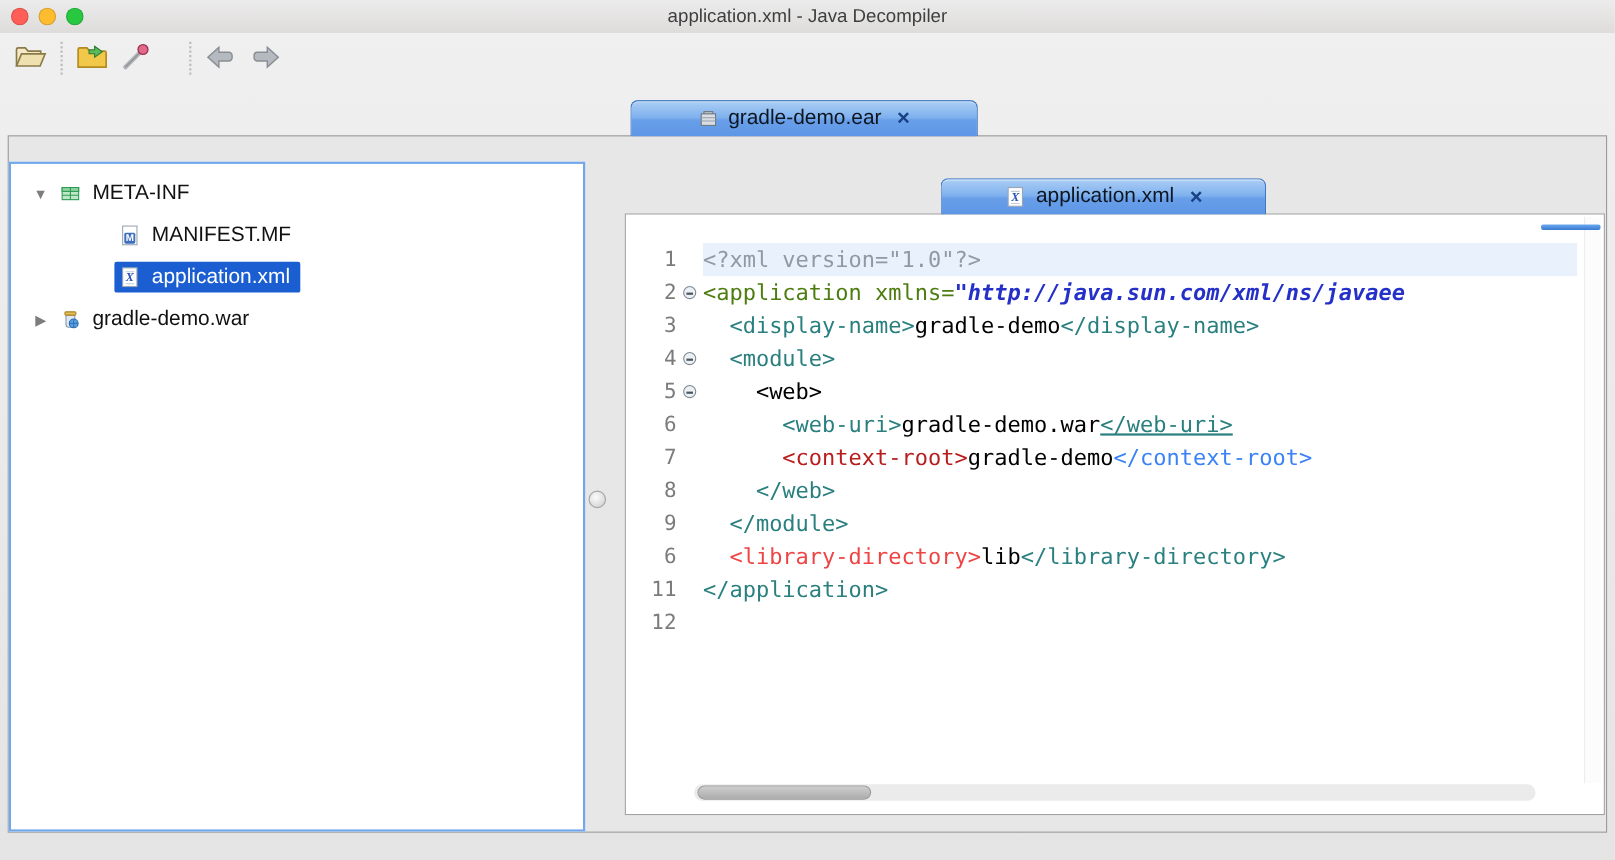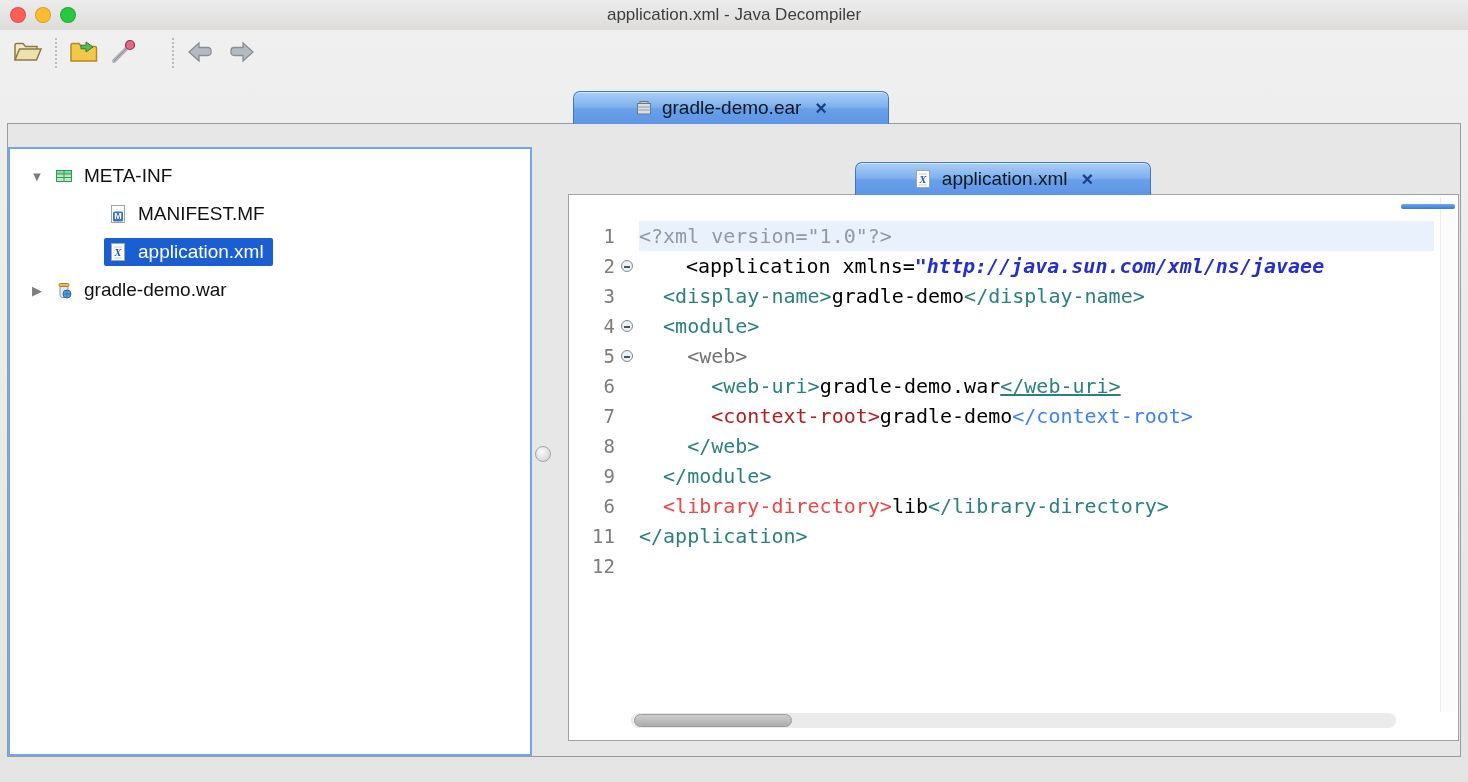--- a/index.html
+++ b/index.html
@@ -209,40 +209,40 @@
         <div class="cl">
           <span class="ln" style="color: rgb(124, 124, 124);">1</span>
           <span class="foldc"></span>
           <span class="ct" style="background: rgb(232, 241, 252);"><span style="color: rgb(145, 154, 163);">&lt;?xml version="1.0"?&gt;</span></span>
         </div>
         <div class="cl">
           <span class="ln" style="color: rgb(124, 124, 124);">2</span>
           <span class="foldc">
             <span class="fold-dot"></span>
           </span>
-          <span class="ct"><span style="color: #000000; margin-left: 47px;">&lt;application xmlns=</span><span style="color: rgb(36, 48, 200); font-style: italic; font-weight: bold;">"http://java.sun.com/xml/ns/javaee</span></span>
+          <span class="ct"><span style="color: #4d7c0f;">&lt;application xmlns=</span><span style="color: rgb(36, 48, 200); font-style: italic; font-weight: bold;">"http://java.sun.com/xml/ns/javaee</span></span>
         </div>
         <div class="cl">
           <span class="ln" style="color: rgb(124, 124, 124);">3</span>
           <span class="foldc"></span>
           <span class="ct"><span style="color: rgb(42, 127, 127);">  &lt;display-name&gt;</span><span style="color: rgb(0, 0, 0);">gradle-demo</span><span style="color: rgb(42, 127, 127);">&lt;/display-name&gt;</span></span>
         </div>
         <div class="cl">
           <span class="ln" style="color: rgb(124, 124, 124);">4</span>
           <span class="foldc">
             <span class="fold-dot"></span>
           </span>
           <span class="ct"><span style="color: rgb(42, 127, 127);">  &lt;module&gt;</span></span>
         </div>
         <div class="cl">
           <span class="ln" style="color: rgb(124, 124, 124);">5</span>
           <span class="foldc">
             <span class="fold-dot"></span>
           </span>
-          <span class="ct"><span style="color: #737373;">    &lt;web&gt;</span></span>
+          <span class="ct"><span style="color: #000000;">    &lt;web&gt;</span></span>
         </div>
         <div class="cl">
           <span class="ln" style="color: rgb(124, 124, 124);">6</span>
           <span class="foldc"></span>
           <span class="ct"><span style="color: rgb(42, 127, 127);">      &lt;web-uri&gt;</span><span style="color: rgb(0, 0, 0);">gradle-demo.war</span><span style="color: rgb(42, 127, 127); text-decoration: underline;">&lt;/web-uri&gt;</span></span>
         </div>
         <div class="cl">
           <span class="ln" style="color: rgb(124, 124, 124);">7</span>
           <span class="foldc"></span>
           <span class="ct"><span style="color: #b91c1c;">      &lt;context-root&gt;</span><span style="color: rgb(0, 0, 0);">gradle-demo</span><span style="color: #3b82f6;">&lt;/context-root&gt;</span></span>

